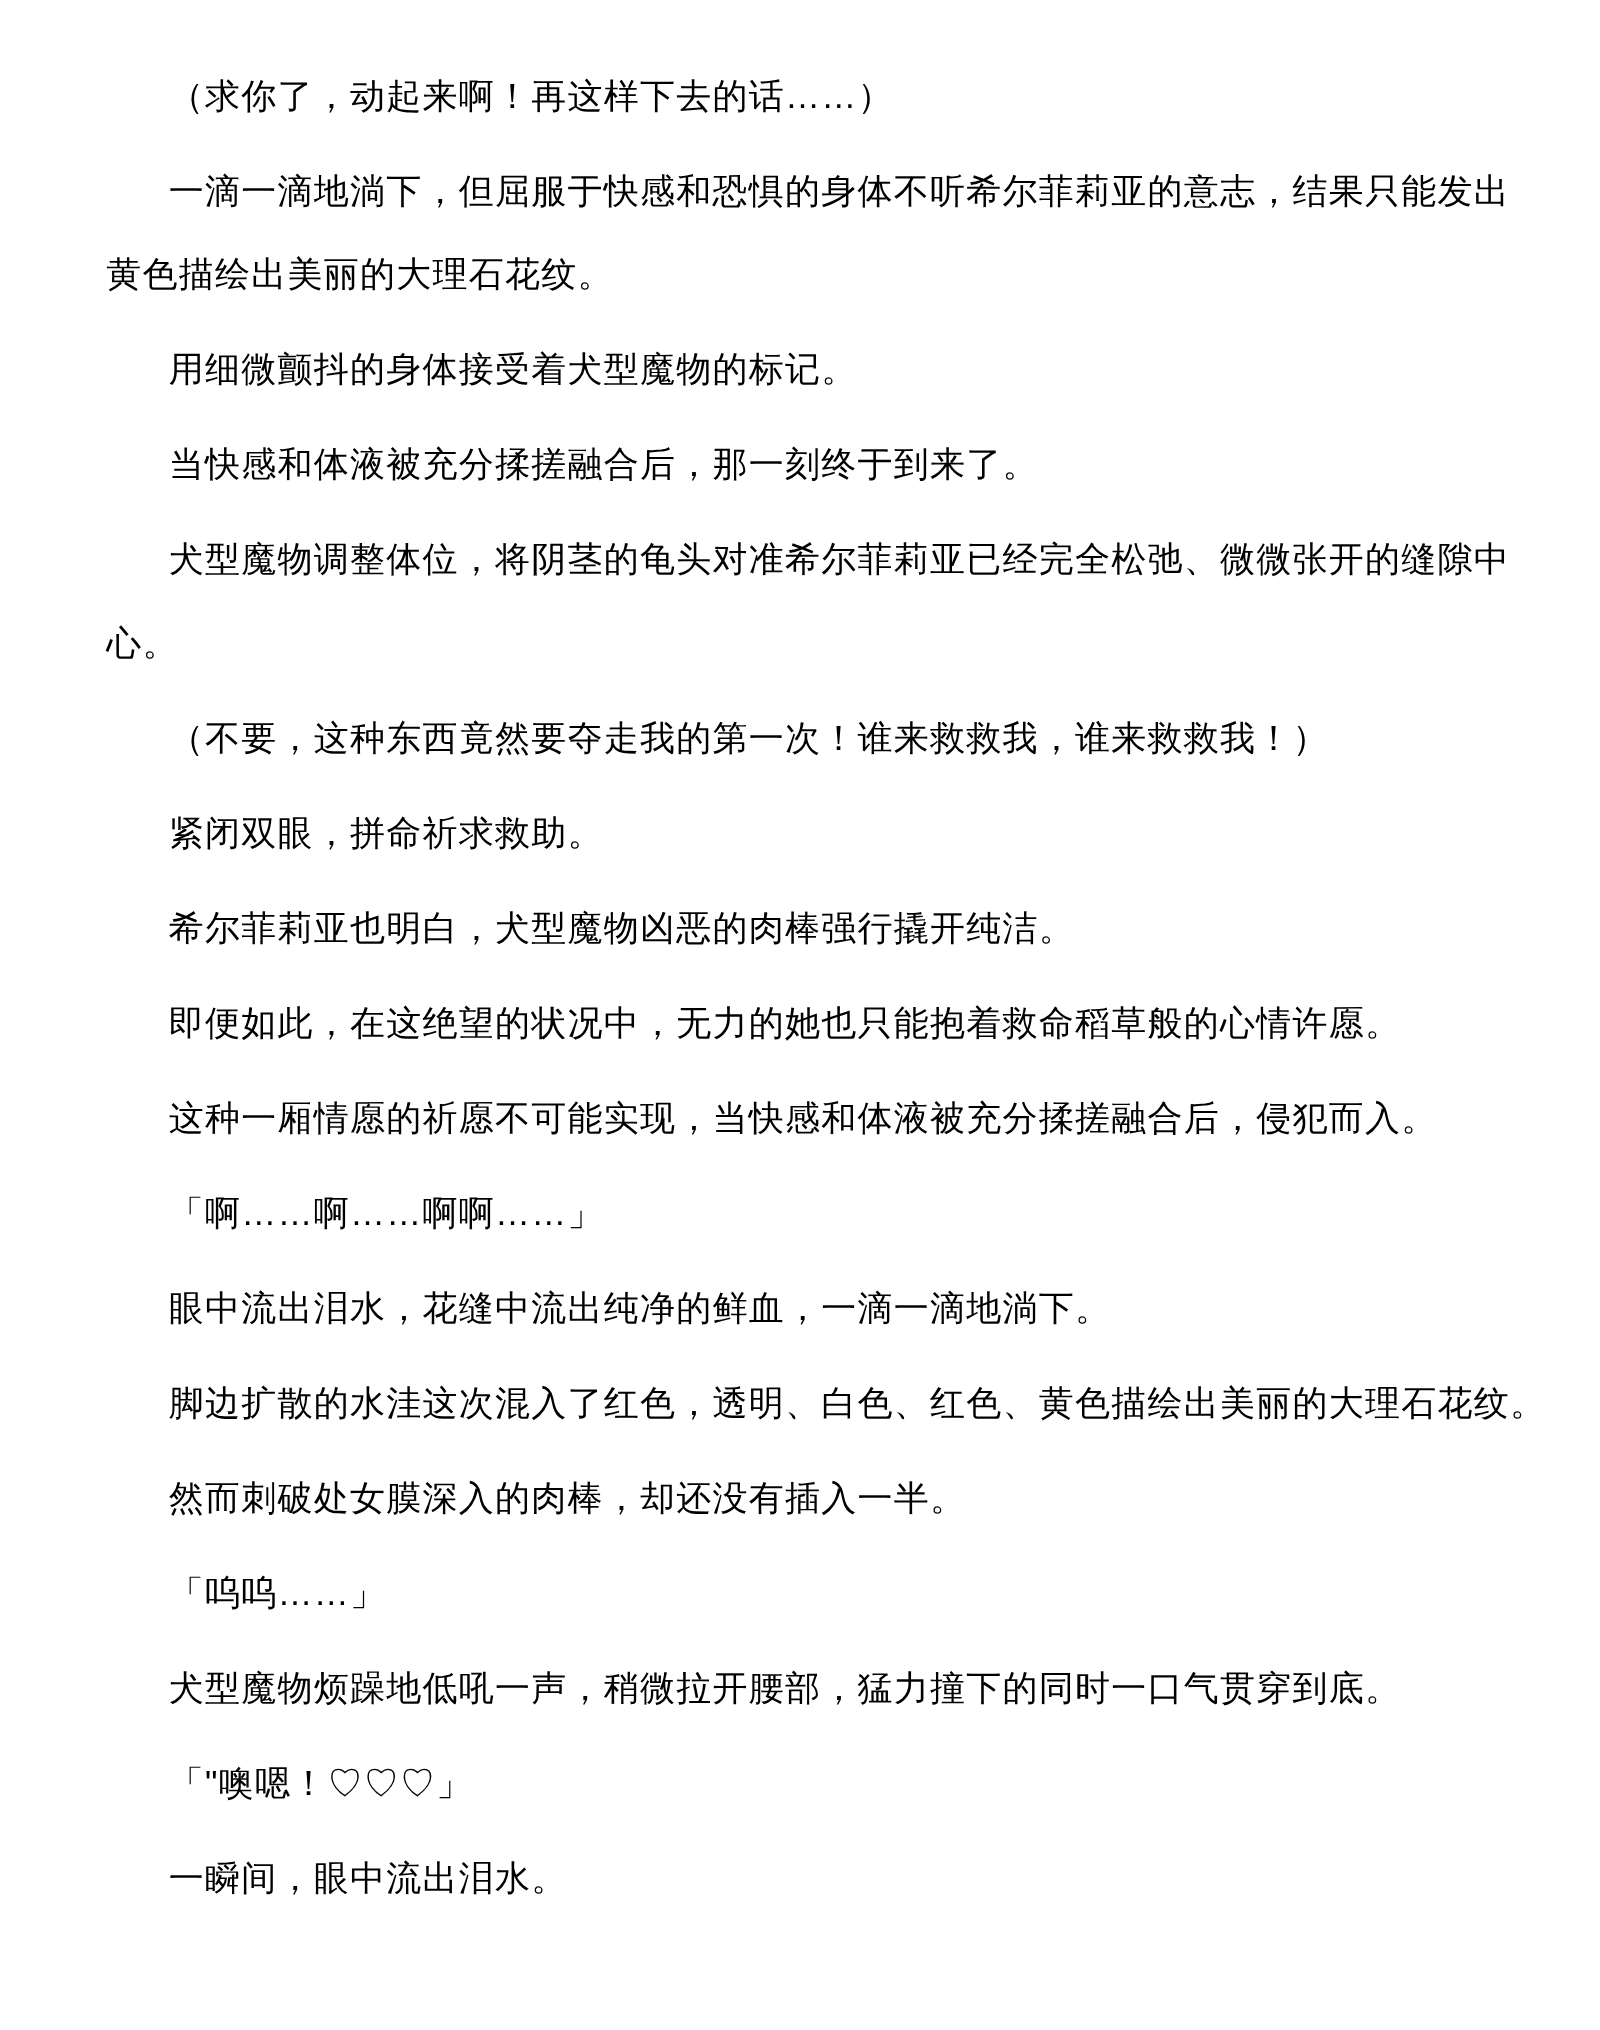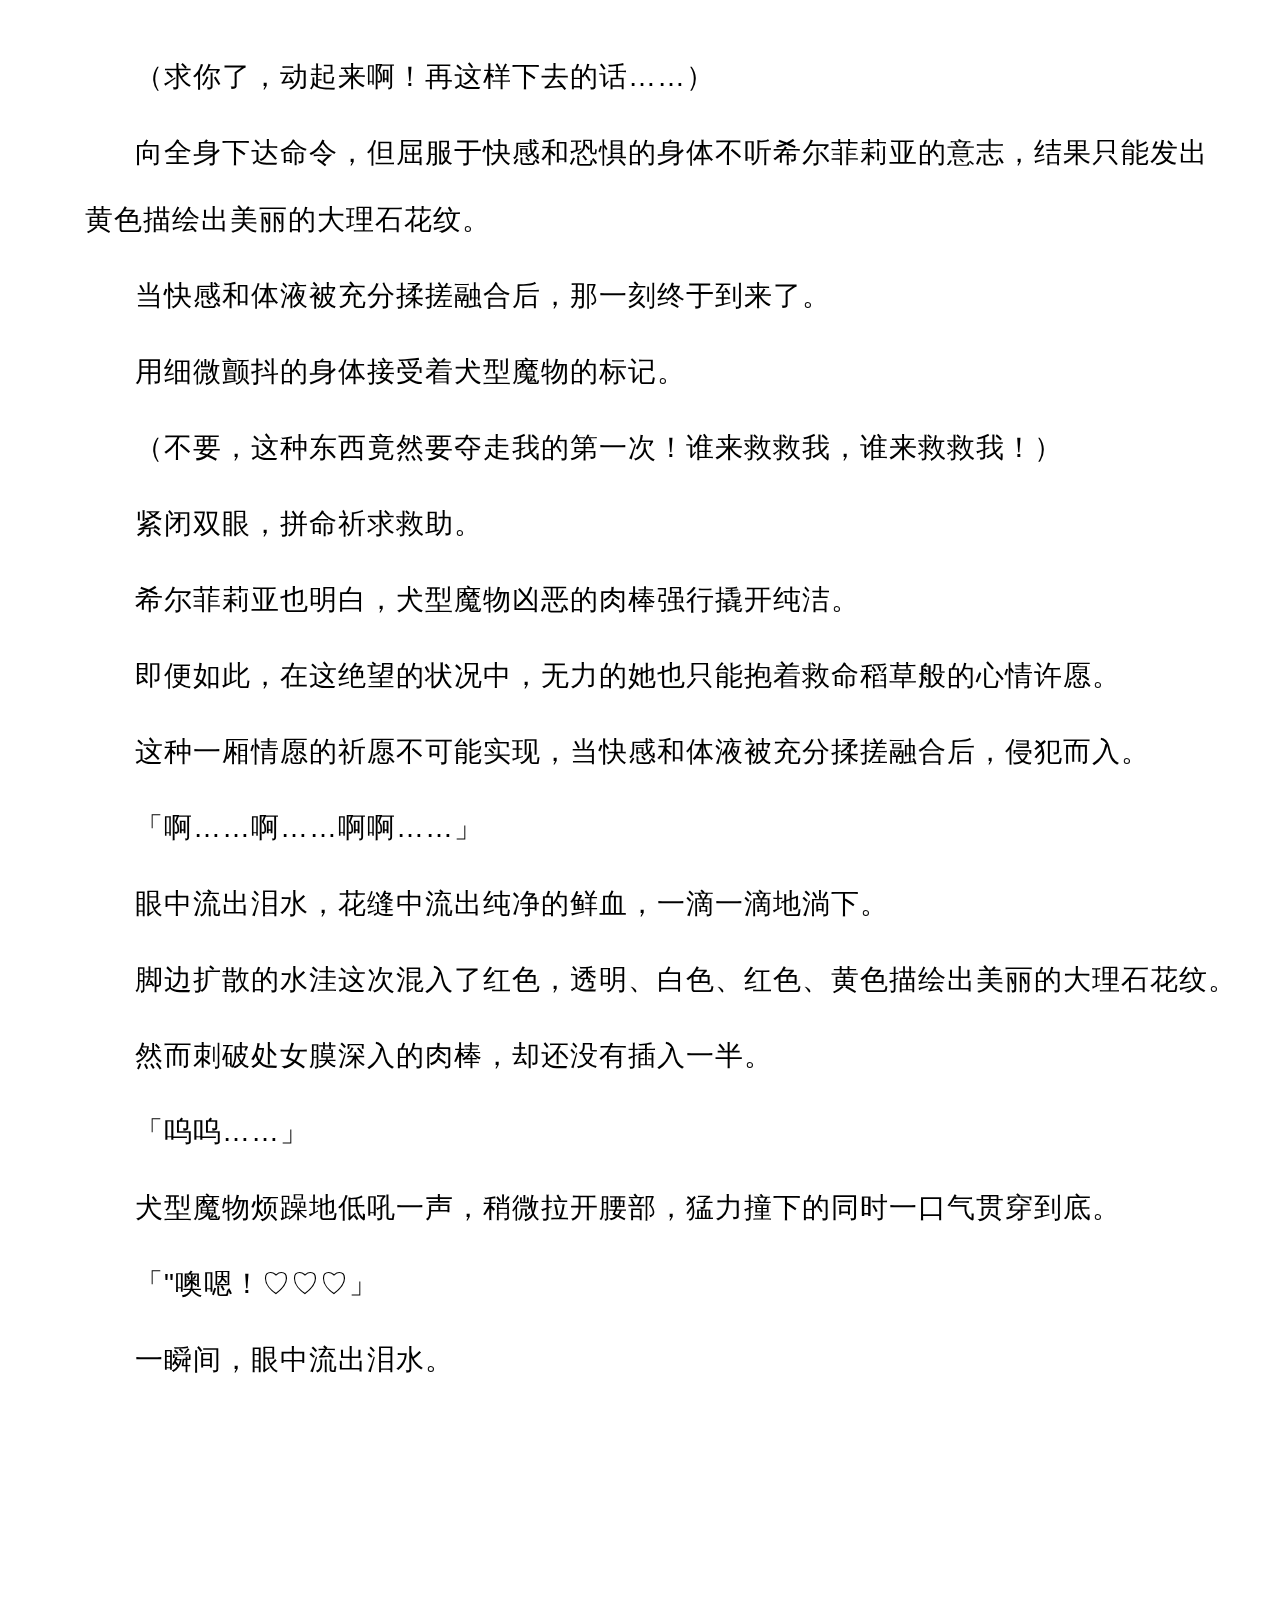--- a/index.html
+++ b/index.html
@@ -41,32 +41,36 @@
 <body>
 
 <div class="page">
   <div>
 
     <div class="para">
       <div class="line indent">（求你了，动起来啊！再这样下去的话……）</div>
     </div>
 
     <div class="para">
-      <div class="line indent">向全身下达命令，但屈服于快感和恐惧的身体不听希尔菲莉亚的意志，结果只能发出</div>
+      <div class="line indent">一滴一滴地淌下，但屈服于快感和恐惧的身体不听希尔菲莉亚的意志，结果只能发出</div>
       <div class="line">黄色描绘出美丽的大理石花纹。</div>
+    </div>
+
+    <div class="para">
+      <div class="line indent">用细微颤抖的身体接受着犬型魔物的标记。</div>
     </div>
 
     <div class="para">
       <div class="line indent">当快感和体液被充分揉搓融合后，那一刻终于到来了。</div>
     </div>
 
     <div class="para">
-      <div class="line indent">用细微颤抖的身体接受着犬型魔物的标记。</div>
+      <div class="line indent">犬型魔物调整体位，将阴茎的龟头对准希尔菲莉亚已经完全松弛、微微张开的缝隙中</div>
+      <div class="line">心。</div>
     </div>
-
 
     <div class="para">
       <div class="line indent">（不要，这种东西竟然要夺走我的第一次！谁来救救我，谁来救救我！）</div>
     </div>
 
     <div class="para">
       <div class="line indent">紧闭双眼，拼命祈求救助。</div>
     </div>
 
     <div class="para">

